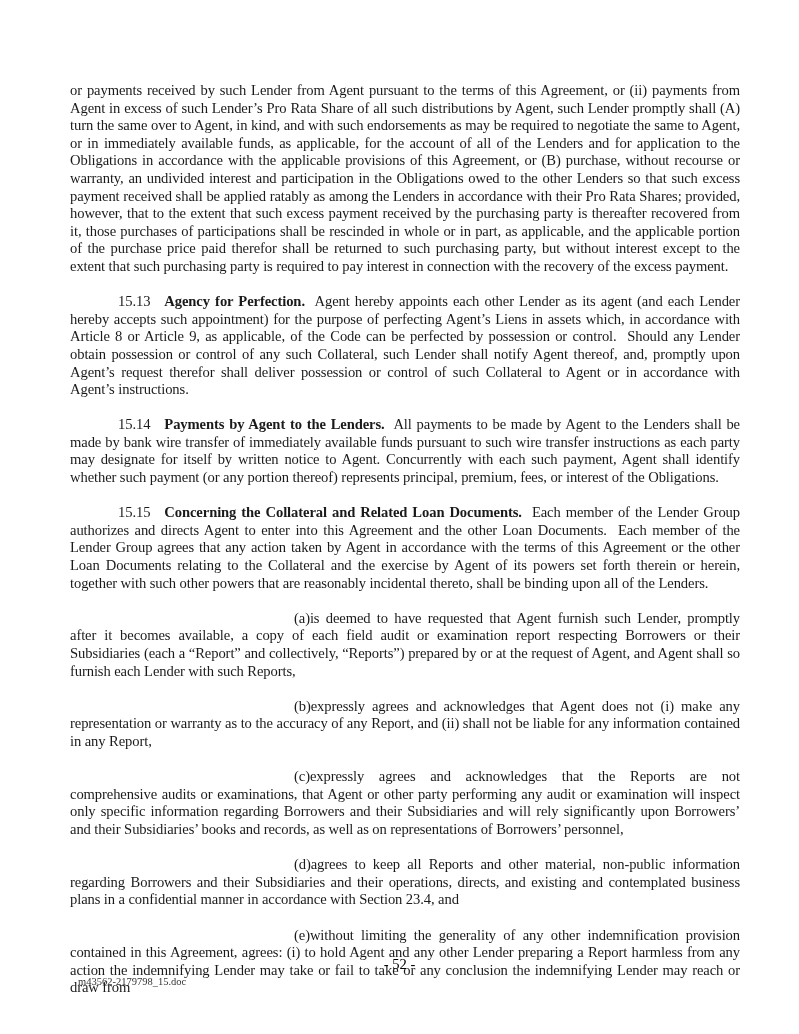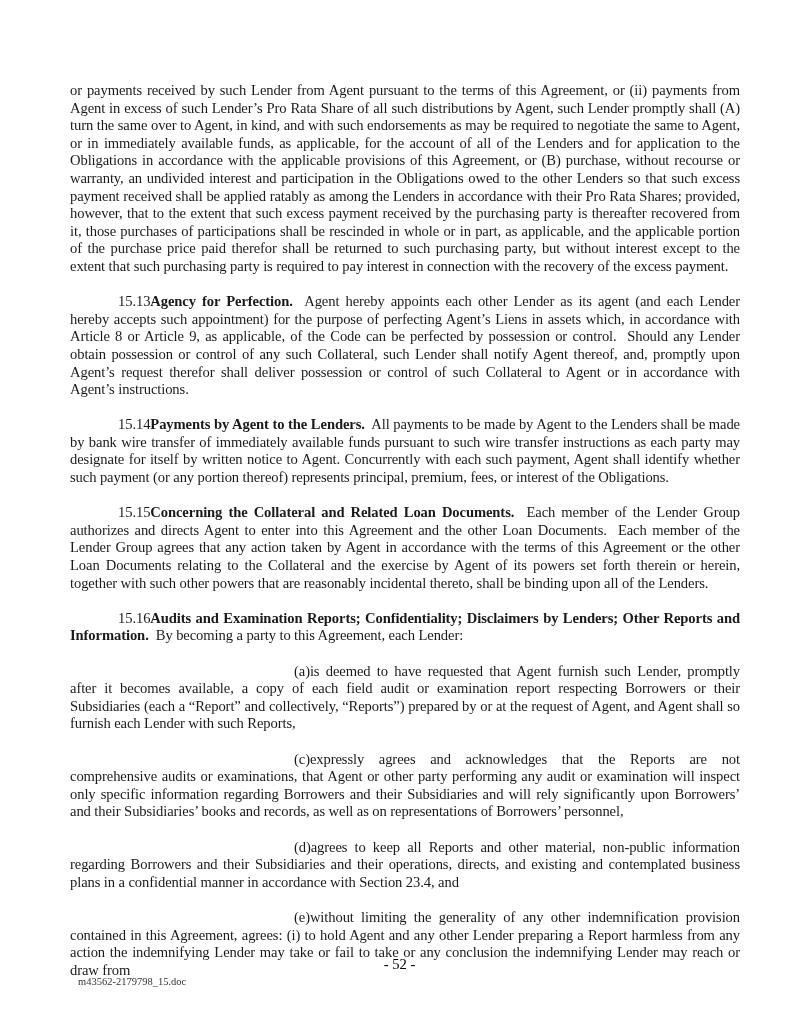--- a/index.html
+++ b/index.html
@@ -6,21 +6,21 @@
   body { width: 799px; height: 1034px; position: relative; overflow: hidden; }
   .page {
     position: absolute; left: 70px; top: 82px; width: 670px;
     font-family: "Liberation Serif", "DejaVu Serif", serif;
     font-size: 14.6px; line-height: 17.6px; color: #1a1a1a;
     text-align: justify; letter-spacing: -0.1px;
   }
   p { margin: 0 0 17.6px 0; }
   .sec { text-indent: 48px; }
   .sub { text-indent: 112px; }
-  .num-gap { }
+  .num-gap { margin-right: 14px; }
   .head { font-weight: bold; }
   .u { }
   .sublabel { display: inline-block; min-width: 40px; }
   .pagenum { position: absolute; top: 956px; left: 0; width: 799px; text-align: center;
     font-family: "Liberation Serif", serif; font-size: 14.6px; color: #000000; box-sizing: border-box; }
   .footer { position: absolute; top: 976px; left: 78px;
     font-family: "Liberation Serif", serif; font-size: 10.5px; color: #333; }
 </style>
 </head>
 <body>
@@ -28,24 +28,24 @@
 <div class="page">
 
   <p><span>or payments received by such Lender from Agent pursuant to the terms of this Agreement, or (ii) payments from Agent in excess of such Lender’s Pro Rata Share of all such distributions by Agent, such Lender promptly shall (A) turn the same over to Agent, in kind, and with such endorsements as may be required to negotiate the same to Agent, or in immediately available funds, as applicable, for the account of all of the Lenders and for application to the Obligations in accordance with the applicable provisions of this Agreement, or (B) purchase, without recourse or warranty, an undivided interest and participation in the Obligations owed to the other Lenders so that such excess payment received shall be applied ratably as among the Lenders in accordance with their Pro Rata Shares; </span><span class="u">provided</span><span>, </span><span class="u">however</span><span>, that to the extent that such excess payment received by the purchasing party is thereafter recovered from it, those purchases of participations shall be rescinded in whole or in part, as applicable, and the applicable portion of the purchase price paid therefor shall be returned to such purchasing party, but without interest except to the extent that such purchasing party is required to pay interest in connection with the recovery of the excess payment.</span></p>
 
   <p class="sec"><span class="num-gap">15.13</span><span class="head">Agency for Perfection</span><span class="head" style="text-decoration:none">.</span><span style="white-space:pre-wrap">  Agent hereby appoints each other Lender as its agent (and each Lender hereby accepts such appointment) for the purpose of perfecting Agent’s Liens in assets which, in accordance with Article 8 or Article 9, as applicable, of the Code can be perfected by possession or control.  Should any Lender obtain possession or control of any such Collateral, such Lender shall notify Agent thereof, and, promptly upon Agent’s request therefor shall deliver possession or control of such Collateral to Agent or in accordance with Agent’s instructions.</span></p>
 
   <p class="sec"><span class="num-gap">15.14</span><span class="head">Payments by Agent to the Lenders</span><span class="head" style="text-decoration:none">.</span><span style="white-space:pre-wrap">  All payments to be made by Agent to the Lenders shall be made by bank wire transfer of immediately available funds pursuant to such wire transfer instructions as each party may designate for itself by written notice to Agent. Concurrently with each such payment, Agent shall identify whether such payment (or any portion thereof) represents principal, premium, fees, or interest of the Obligations.</span></p>
 
   <p class="sec"><span class="num-gap">15.15</span><span class="head">Concerning the Collateral and Related Loan Documents</span><span class="head" style="text-decoration:none">.</span><span style="white-space:pre-wrap">  Each member of the Lender Group authorizes and directs Agent to enter into this Agreement and the other Loan Documents.  Each member of the Lender Group agrees that any action taken by Agent in accordance with the terms of this Agreement or the other Loan Documents relating to the Collateral and the exercise by Agent of its powers set forth therein or herein, together with such other powers that are reasonably incidental thereto, shall be binding upon all of the Lenders.</span></p>
 
-  <p class="sec"><span class="num-gap">15.16</span><span class="head">Audits and Examination Reports; Confidentiality; Disclaimers by Lenders; Other Reports and Information</span><span class="head" style="text-decoration:none">.</span><span style="white-space:pre-wrap">  By becoming a party to this Agreement, each Lender:</span></p>
 
   <p class="sub"><span class="sublabel">(a)</span><span>is deemed to have requested that Agent furnish such Lender, promptly after it becomes available, a copy of each field audit or examination report respecting Borrowers or their Subsidiaries (each a “</span><span class="u">Report</span><span>” and collectively, “</span><span class="u">Reports</span><span>”) prepared by or at the request of Agent, and Agent shall so furnish each Lender with such Reports,</span></p>
 
+  <p class="sub"><span class="sublabel">(b)</span><span>expressly agrees and acknowledges that Agent does not (i) make any representation or warranty as to the accuracy of any Report, and (ii) shall not be liable for any information contained in any Report,</span></p>
 
   <p class="sub"><span class="sublabel">(c)</span><span>expressly agrees and acknowledges that the Reports are not comprehensive audits or examinations, that Agent or other party performing any audit or examination will inspect only specific information regarding Borrowers and their Subsidiaries and will rely significantly upon Borrowers’ and their Subsidiaries’ books and records, as well as on representations of Borrowers’ personnel,</span></p>
 
   <p class="sub"><span class="sublabel">(d)</span><span>agrees to keep all Reports and other material, non-public information regarding Borrowers and their Subsidiaries and their operations, directs, and existing and contemplated business plans in a confidential manner in accordance with </span><span class="u">Section 23.4</span><span>, and</span></p>
 
   <p class="sub" style="margin-bottom:0"><span class="sublabel">(e)</span><span>without limiting the generality of any other indemnification provision contained in this Agreement, agrees: (i) to hold Agent and any other Lender preparing a Report harmless from any action the indemnifying Lender may take or fail to take or any conclusion the indemnifying Lender may reach or draw from</span></p>
 
 </div>
 
 <div class="pagenum">- 52 -</div>

